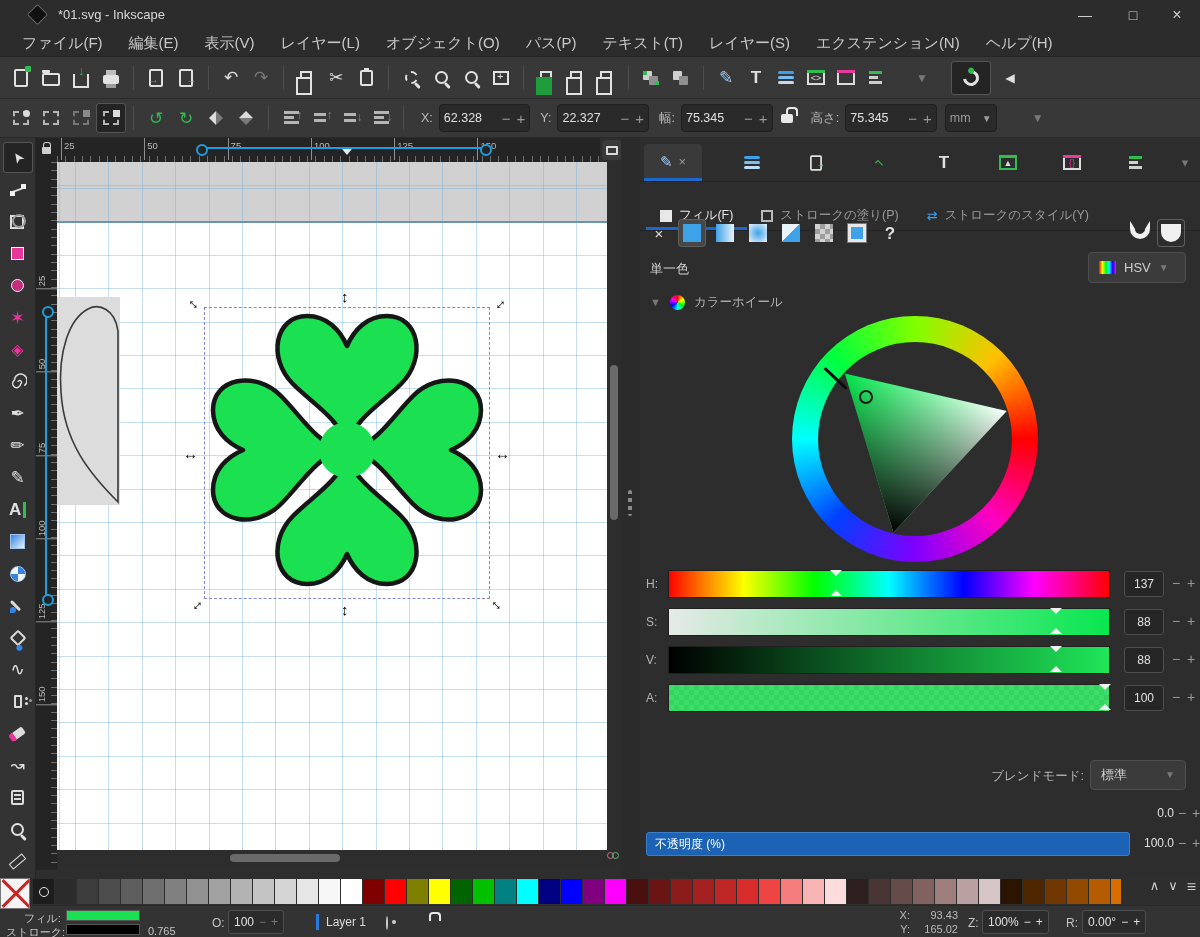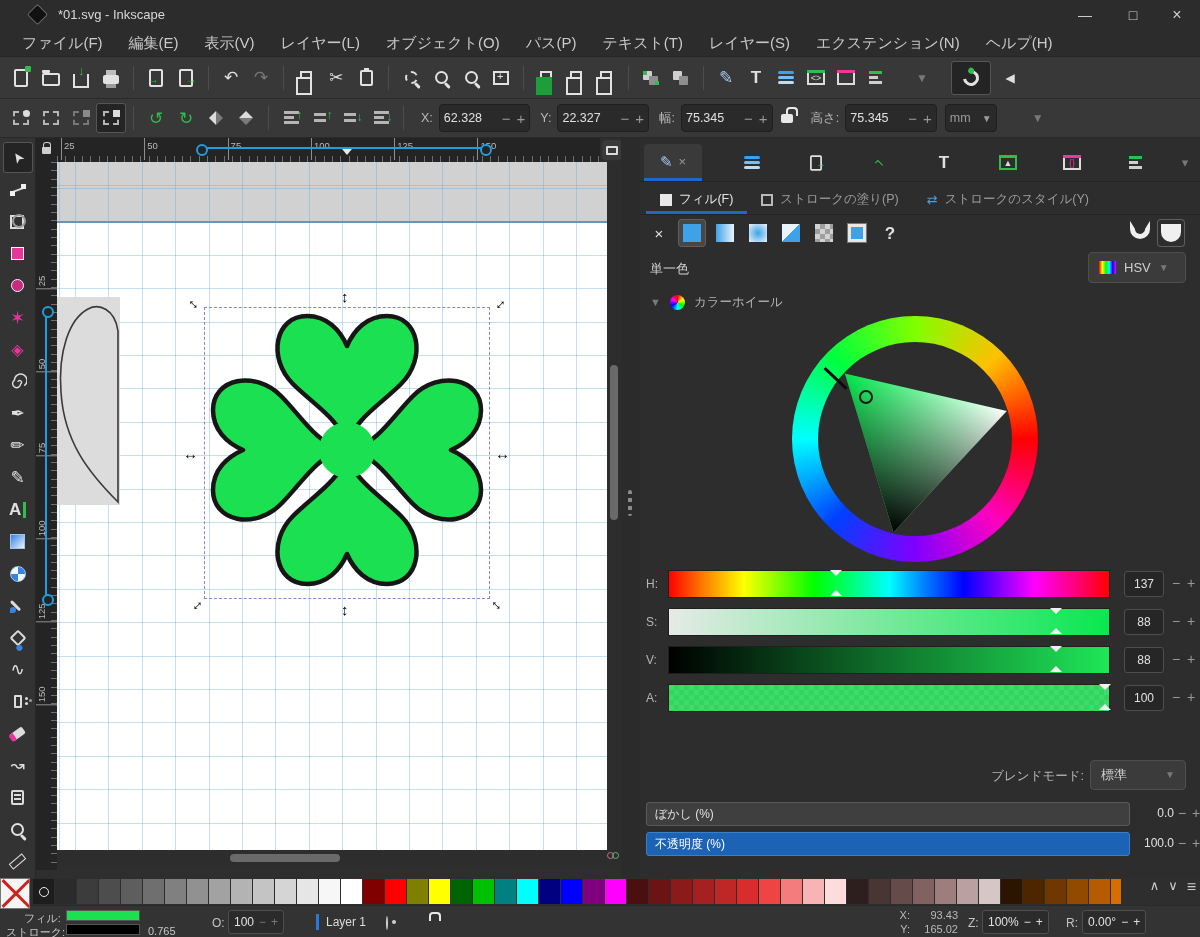--- a/index.html
+++ b/index.html
@@ -162,21 +162,21 @@
   #cmicon i{ position:absolute; width:7px; height:7px; border-radius:50%; border:1.5px solid #d06a8c; display:block;}
   #splitter { top:138px; left:621px; width:19px; height:740px; background:#2b2b2b; }
   #splitter .dots{ position:absolute; left:7px; top:352px; width:4px; height:26px;
     background:repeating-linear-gradient(to bottom,#8a8a8a 0 4px,transparent 4px 8px); border-radius:2px;}
 
   
   #dock { top:138px; left:640px; width:560px; height:740px; background:#2d2d2d; }
   #docktabs { position:absolute; left:0; top:6px; width:560px; height:38px; border-bottom:1px solid #242424; }
   .dtab { position:absolute; top:0; height:37px; display:flex; align-items:center; justify-content:center; gap:6px;}
   .dtab.active { background:#3a3a3a; border-bottom:3px solid #1b6acb; border-radius:4px 4px 0 0; }
-  #fstabs { position:absolute; left:0; top:47px; width:560px; height:30px; border-bottom:1px solid #242424; display:flex; padding-left:6px;}
+  #fstabs { position:absolute; left:0; top:63px; width:560px; height:30px; border-bottom:1px solid #242424; display:flex; padding-left:6px;}
   .fstab { display:flex; align-items:center; gap:7px; font-size:12.5px; color:#9a9a9a; padding:0 14px; }
   .fstab.active { color:#e3e3e3; box-shadow:inset 0 -3px 0 #1b6acb; }
   .sq-solid-w{ width:12px; height:12px; background:#e8e8e8;}
   .sq-out-w{ width:12px; height:12px; border:2px solid #b9b9b9;}
   .i-arrows{ color:#3da0e8; font-size:13px;}
   #filltypes { position:absolute; left:6px; top:78px; width:548px; height:34px; display:flex; align-items:center; gap:7px;}
   .ft { width:26px; height:26px; display:flex; align-items:center; justify-content:center; border-radius:3px;}
   .ft .swb{ width:18px; height:18px; }
   .ft.active { background:#474747; box-shadow:0 0 0 1px #5f5f5f; }
   .checker { background-image:conic-gradient(#9e9e9e 25%,#d2d2d2 25% 50%,#9e9e9e 50% 75%,#d2d2d2 75%); background-size:10px 10px;}
@@ -788,23 +788,20 @@
 
     <div id="blend-row">
       <span style="position:absolute;right:110px;top:8px;font-size:12.5px;color:#b5b5b5">ブレンドモード:</span>
       <div class="box-btn" style="position:absolute;right:8px;top:0;width:96px;height:30px;justify-content:space-between">
         <span style="font-size:13px;color:#cfcfcf">標準</span>
         <span class="glyph dim" style="font-size:10px">▼</span>
       </div>
     </div>
 
     <div id="blur-row" style="top:664px">
-      <div class="hbar">
-          <span>ぼかし (%)</span>
-        </div>
       <span class="hval">0.0</span>
       <span class="spm dim" style="left:532px;top:3px">−</span>
       <span class="spm dim" style="left:546px;top:3px">+</span>
     </div>
     <div id="opacity-row" style="top:694px">
       <div class="hbar filled">
           <span>不透明度 (%)</span>
         </div>
       <span class="hval">100.0</span>
       <span class="spm" style="left:532px;top:3px">−</span>

